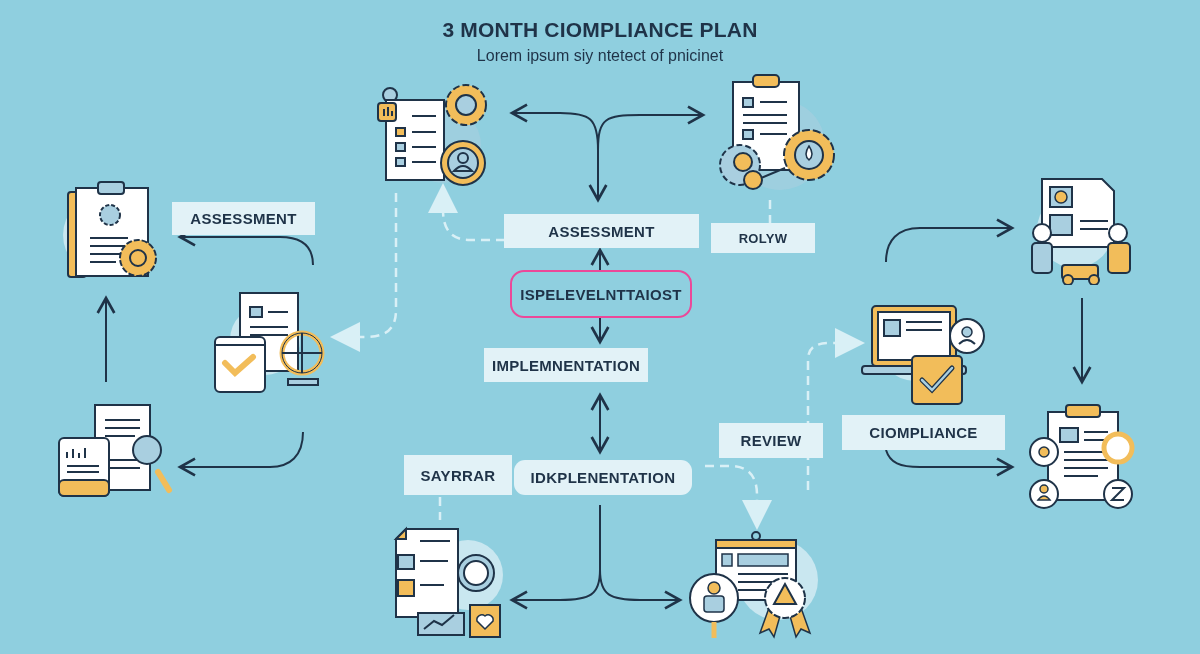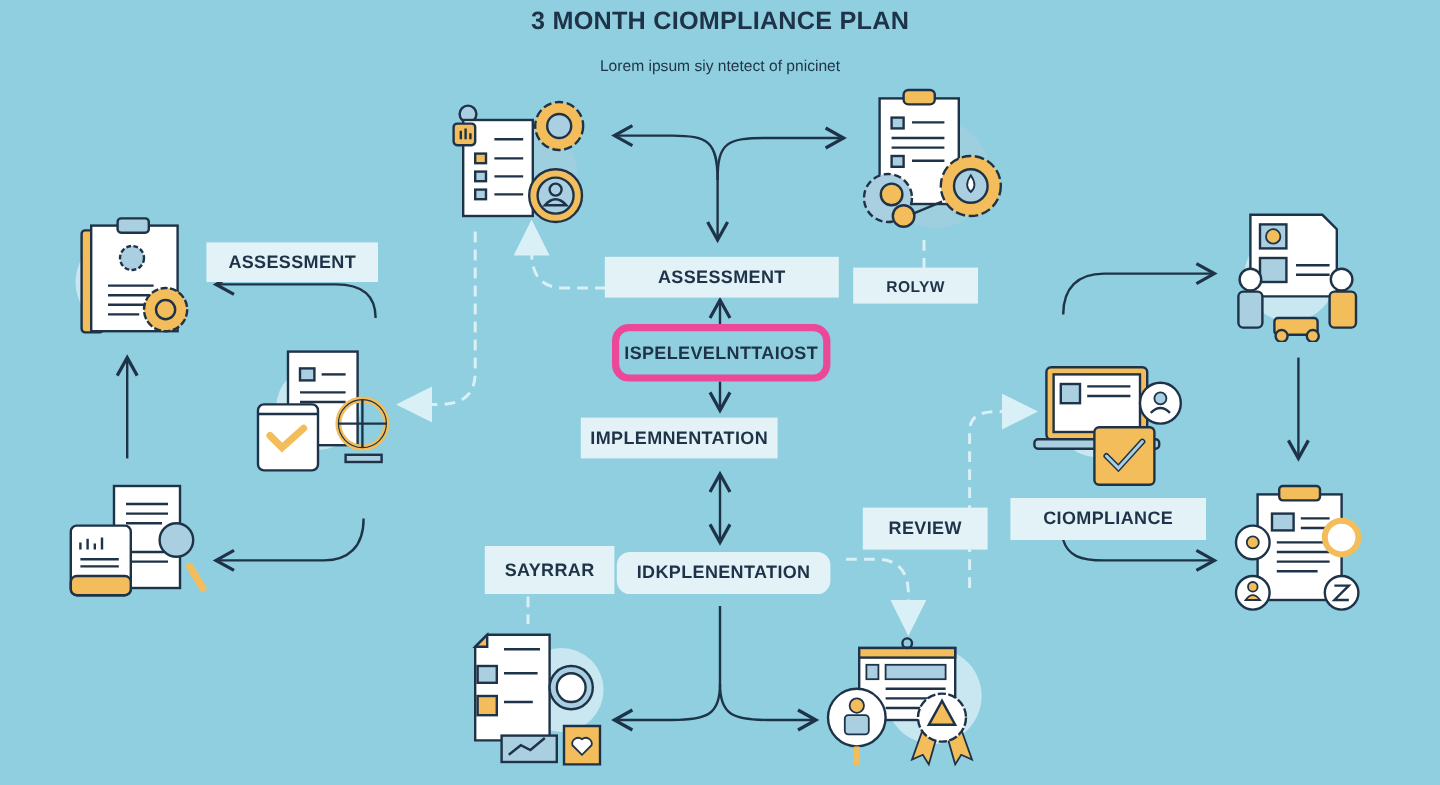--- a/index.html
+++ b/index.html
@@ -5,36 +5,36 @@
   html, body { margin: 0; padding: 0; }
   body {
     width: 1200px; height: 654px; overflow: hidden;
     background: #8fcfdf;
     font-family: "Liberation Sans", "DejaVu Sans", sans-serif;
     position: relative;
     color: #1f3348;
   }
   .canvas { position: absolute; left: 0; top: 0; width: 1200px; height: 654px; }
   .title {
-    position: absolute; left: 0; width: 1200px; top: 6px;
+    position: absolute; left: 0; width: 1200px; top: 18px;
     text-align: center; font-weight: bold; font-size: 21px; letter-spacing: 0.2px;
     color: #1f3348;
   }
   .subtitle {
     position: absolute; left: 0; width: 1200px; top: 47px;
-    text-align: center; font-size: 13px; color: #1f3348;
+    text-align: center; font-size: 16px; color: #1f3348;
   }
   .label {
     position: absolute; background: #e2f2f7;
     font-weight: bold; font-size: 15px; color: #1f3348;
     display: flex; align-items: center; justify-content: center;
     letter-spacing: 0.3px; box-sizing: border-box;
   }
   .label.pill {
-    background: transparent; border: 6px solid #ec4899; border-radius: 14px;
+    background: transparent; border: 2px solid #ec4899; border-radius: 14px;
   }
   svg.overlay { position: absolute; left: 0; top: 0; pointer-events: none; }
   .icon { position: absolute; }
 </style>
 </head>
 <body>
 
 <div class="canvas">
 
   <div class="title">3 MONTH CIOMPLIANCE PLAN</div>

